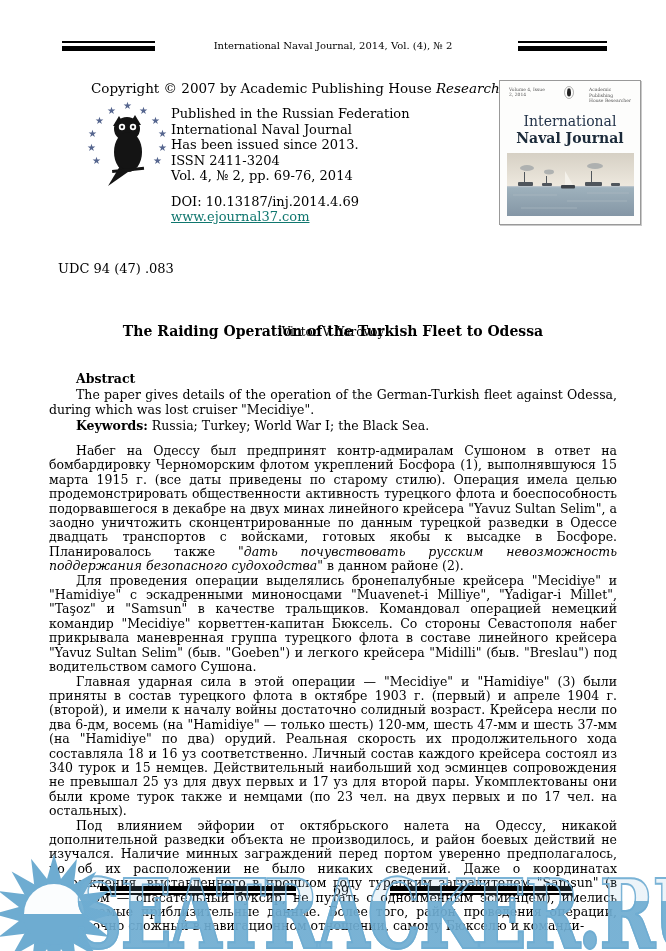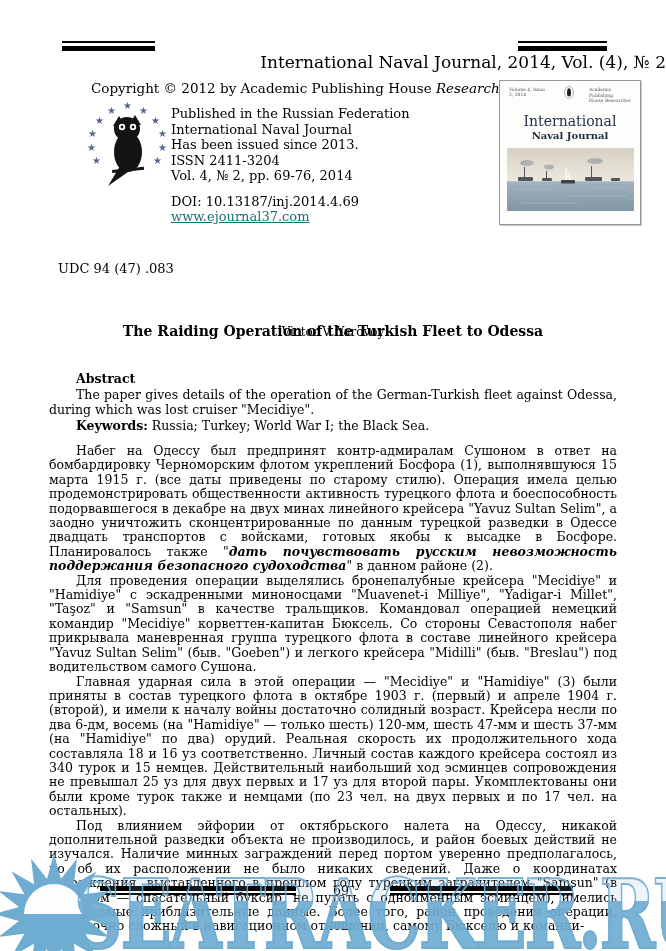--- a/index.html
+++ b/index.html
@@ -7,52 +7,52 @@
   .page {
     position:relative; width:666px; height:951px; background:#fff;
     overflow:hidden; font-family:"DejaVu Serif", serif; color:#000;
   }
   
   .rule { position:absolute; }
   .rule .thin  { height:2px; background:#000; }
   .rule .thick { height:5px; background:#000; }
   .rule.hdr .thick { margin-top:3px; }
   .rule.ftr .thin  { margin-top:2px; }
-  .journal-line { position:absolute; top:52px; left:0; width:100%; text-align:right; font-size:17px; }
+  .journal-line { position:absolute; top:40px; left:0; width:100%; text-align:center; font-size:10px; }
   
   .copyright { position:absolute; left:91px; top:80px; font-size:13.5px; }
   .copyright .it { font-style:italic; }
   .logo { position:absolute; left:86px; top:99px; width:84px; height:92px; }
   .logo .star { position:absolute; font-size:10px; color:#55658e; line-height:10px; }
   .pubblock { position:absolute; left:171px; top:106px; font-size:13px; line-height:15.5px; }
   .pubblock .gap { height:10px; }
   .pubblock a { color:#0f766e; text-decoration:underline; }
   
   .cover { position:absolute; left:499px; top:80px; width:142px; height:145px;
            border:1px solid #999; box-shadow:1px 1px 0 #c9c9c9; background:#fdfdfc; }
   .cover-top { display:flex; justify-content:space-between; align-items:flex-start; padding:6px 7px 0 9px; }
   .cover-vol { font-size:4.5px; color:#555; width:40px; }
   .cover-owl { width:10px; height:13px; margin-top:-1px; }
   .cover-pub { font-size:4.5px; color:#555; width:44px; line-height:5.5px; }
   .cover-t1 { margin-top:9px; text-align:center; font-size:14px; color:#24344a; }
-  .cover-t2 { margin-top:1px; text-align:center; font-size:10px; font-weight:600; color:#1c2b3a; }
+  .cover-t2 { margin-top:1px; text-align:center; font-size:14px; font-weight:600; color:#1c2b3a; }
   .cover-paint { display:block; margin:7px auto 0 auto; }
   
   .col { position:absolute; left:49px; width:568px; font-size:12.5px; line-height:14.4px; }
   .col p { margin:0; text-align:justify; text-indent:27px; }
   .udc { position:absolute; left:58px; top:261px; font-size:13px; }
   .title { position:absolute; left:49px; top:291px; width:568px; text-align:center; font-weight:bold; font-size:14px;margin-top:32px; }
   .author { position:absolute; left:49px; top:325px; width:568px; text-align:center; font-size:12px; }
   .affil { position:absolute; left:49px; top:358px; font-size:13px; }
   .abs { top:372px; }
   .abs .hd { font-weight:bold; text-indent:27px; margin-bottom:2px; }
   .abs .kw { margin-top:2px; }
   .abs .kw b { font-weight:bold; }
   .bodytext { top:444px; }
-  .bodytext .it { font-style:italic;font-weight:bold; }
+  .bodytext .it { font-style:italic; }
   .pageno { position:absolute; left:295px; top:883px; width:92px; text-align:center; font-size:12.5px; }
   
   .wm { position:absolute; left:0; top:0; width:666px; height:951px; pointer-events:none; z-index:6; }
   .wm-sun { position:absolute; left:-8px; top:852px; }
   .wm-text {
     position:absolute; left:74px; top:858px;
     font-family:"DejaVu Serif", serif; font-weight:bold; font-size:96px;
     letter-spacing:-3px; white-space:nowrap;
     transform:scaleX(0.70); transform-origin:left top;
     background:linear-gradient(to bottom,
@@ -70,21 +70,21 @@
   <div class="rule hdr" style="left:62px; top:41px; width:93px;">
       <div class="thin"></div>
       <div class="thick"></div>
     </div>
   <div class="journal-line">International Naval Journal, 2014, Vol. (4), № 2</div>
   <div class="rule hdr" style="left:518px; top:41px; width:89px;">
       <div class="thin"></div>
       <div class="thick"></div>
     </div>
 
-  <div class="copyright"><span>Copyright © 2012 by Academic Publishing House </span><span class="it">Researcher</span></div>
+  <div class="copyright"><span>Copyright © 2007 by Academic Publishing House </span><span class="it">Researcher</span></div>
 
   <div class="logo">
     <span class="star" style="left:37px; top:2px;">★</span>
     <span class="star" style="left:53px; top:7px;">★</span>
     <span class="star" style="left:21px; top:7px;">★</span>
     <span class="star" style="left:65px; top:17px;">★</span>
     <span class="star" style="left:9px; top:17px;">★</span>
     <span class="star" style="left:72px; top:30px;">★</span>
     <span class="star" style="left:2px; top:30px;">★</span>
     <span class="star" style="left:72px; top:44px;">★</span>

